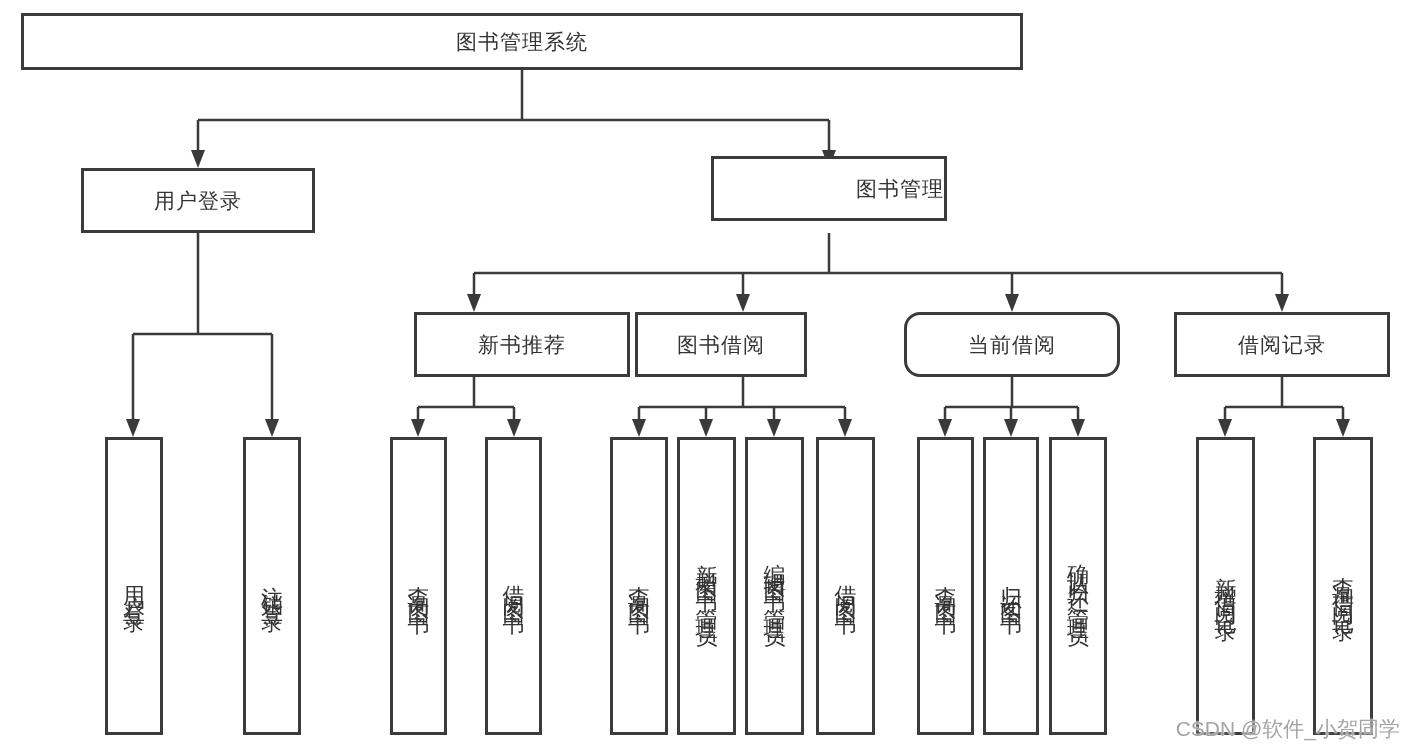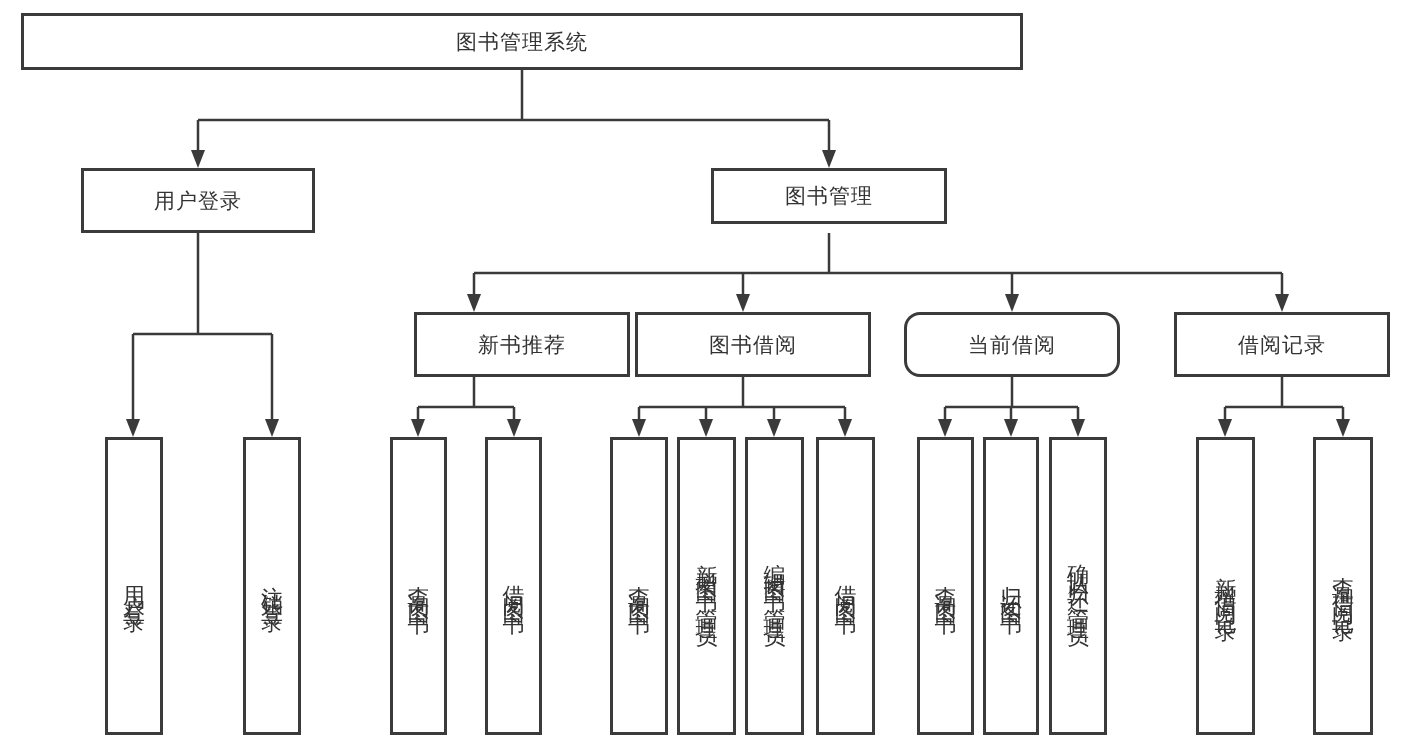--- a/index.html
+++ b/index.html
@@ -95,28 +95,28 @@
     </g>
   </svg>
 
   <div class="box" style="left:21px; top:13px; width:1002px; height:57px;">
     <span>图书管理系统</span>
   </div>
 
   <div class="box" style="left:81px; top:168px; width:234px; height:65px;">
     <span>用户登录</span>
   </div>
-  <div class="box" style="left:711px; top:168px; width:236px; height:56px;">
+  <div class="box" style="left:711px; top:156px; width:236px; height:65px;justify-content:flex-end;">
     <span>图书管理</span>
   </div>
 
   <div class="box" style="left:366px; top:312px; width:216px; height:65px;margin-left:48px;">
     <span>新书推荐</span>
   </div>
-  <div class="box" style="left:635px; top:312px; width:236px; height:65px;">
+  <div class="box" style="left:635px; top:312px; width:172px; height:65px;">
     <span>图书借阅</span>
   </div>
   <div class="box" style="left:904px; top:312px; width:216px; height:65px;border-radius:16px;">
     <span>当前借阅</span>
   </div>
   <div class="box" style="left:1174px; top:312px; width:216px; height:65px;">
     <span>借阅记录</span>
   </div>
 
   <div class="box leaf" style="left:105px; top:437px; width:58px; height:298px;">
@@ -156,14 +156,15 @@
     <span class="v-label">确认归还（管理员）</span>
   </div>
 
   <div class="box leaf" style="left:1196px; top:437px; width:59px; height:298px;">
     <span class="v-label">新增借阅记录</span>
   </div>
   <div class="box leaf" style="left:1313px; top:437px; width:60px; height:298px;">
     <span class="v-label">查询借阅记录</span>
   </div>
 
+  <div id="watermark">CSDN @软件_小贺同学</div>
 
 </div>
 
 </body></html>

